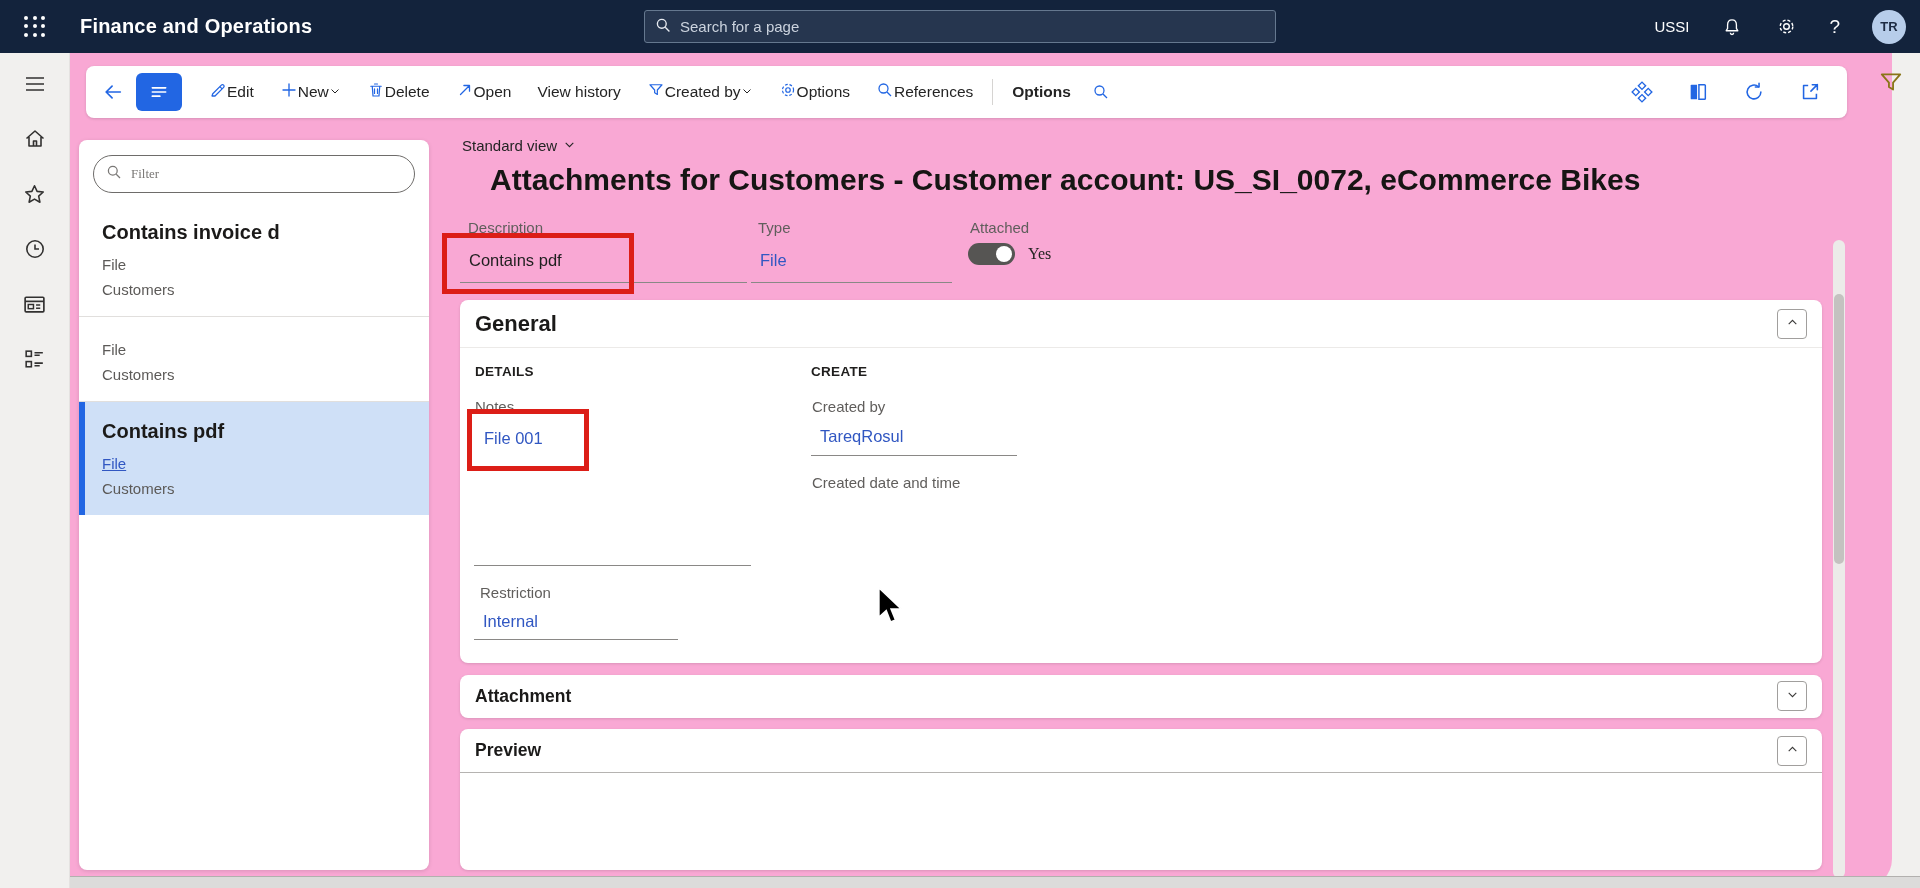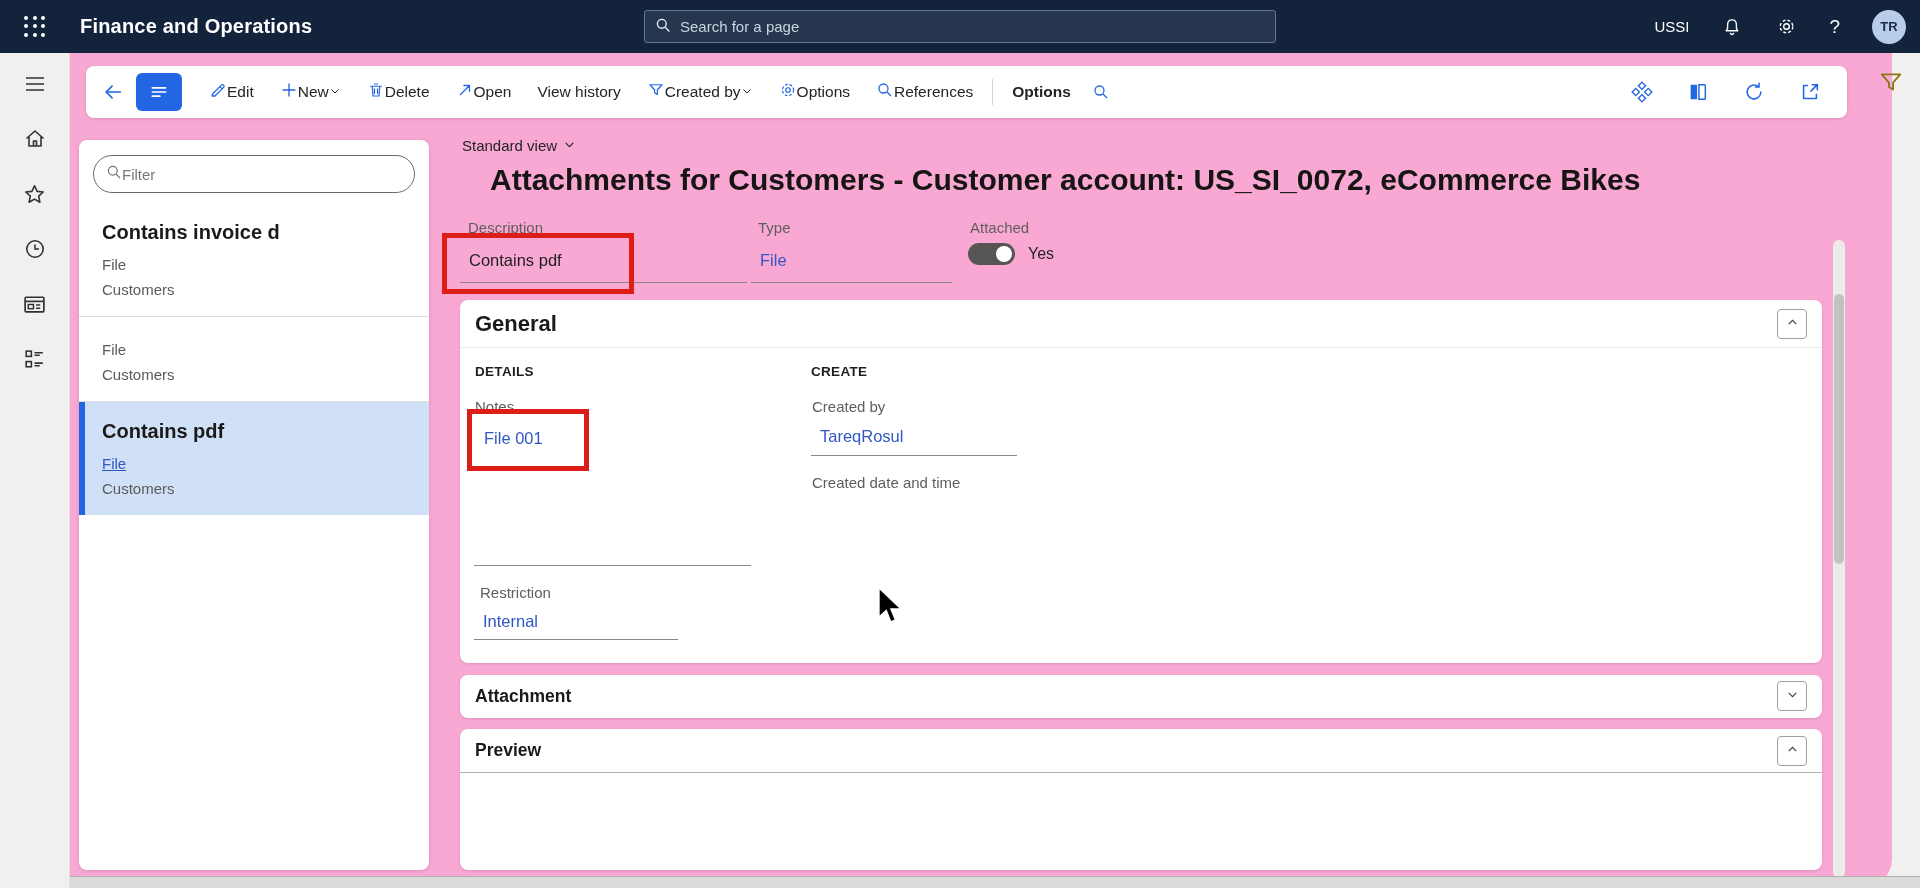--- a/index.html
+++ b/index.html
@@ -34,21 +34,21 @@
   .tb-btn svg { flex:0 0 auto; }
   .tb-sep { width:1px; height:26px; background:#D6D4D2; margin:0 6px; }
   .tb-options { font-weight:700; }
   .tb-right { margin-left:auto; display:flex; align-items:center; gap:34px; padding-right:8px; }
   .tb-right .tico { width:22px; height:22px; display:flex; align-items:center; justify-content:center; cursor:pointer; }
   .filter-pane-btn { position:absolute; left:1876px; top:68px; width:30px; height:30px; display:flex; align-items:center; justify-content:center; cursor:pointer; z-index:20; }
 
   
   .list-panel { position:absolute; left:79px; top:140px; width:350px; height:730px; background:#fff; border-radius:8px; box-shadow:0 1px 4px rgba(0,0,0,.13); overflow:hidden; z-index:5; }
   .filter-box { margin:15px 14px 10px 14px; height:38px; border:1px solid #6E6C6A; border-radius:19px; display:flex; align-items:center; padding:0 12px; }
-  .filter-box input { border:none; outline:none; font-size:15px; color:#323130; width:100%; font-family:Liberation Sans, sans-serif; }
+  .filter-box input { border:none; outline:none; font-size:13px; color:#323130; margin-left:9px; width:100%; font-family:Liberation Serif, serif; }
   .filter-box input::placeholder { color:#7A7876; }
   .list-item { position:relative; padding:18px 12px 16px 23px; border-bottom:1px solid #E1DFDD; cursor:pointer; }
   .list-item:last-child { border-bottom:none; }
   .li-title { font-size:20px; font-weight:700; color:#1B1A19; margin-bottom:10px; }
   .li-meta { font-size:15px; color:#5C5A58; line-height:21px; margin-top:4px; }
   .list-item.selected { background:#CFE0F7; }
   .list-item.selected::before { content:""; position:absolute; left:0; top:0; bottom:0; width:6px; background:#2266E3; }
   .list-item.selected .li-link { color:#3157C2; text-decoration:underline; cursor:pointer; }
 
   
@@ -56,21 +56,21 @@
   .view-selector { position:absolute; left:2px; top:84px; font-size:15px; color:#242424; display:flex; align-items:center; gap:6px; cursor:pointer; }
   .page-title { position:absolute; left:2px; top:110px; font-size:30px; font-weight:700; color:#161514; white-space:nowrap;margin-left:28px; }
 
   .fld-label { position:absolute; font-size:15px; color:#605E5C; }
   .fld-row { position:absolute; height:44px; border-bottom:1px solid #8A8886; display:flex; align-items:center; padding-left:9px; font-size:16.5px; }
   .fld-row input { border:none; outline:none; font-size:16.5px; color:#1F1F1F; width:100%; background:transparent; font-family:"Liberation Sans",sans-serif; }
   .blue-val { color:#3157C2; }
   .toggle-wrap { position:absolute; left:508px; top:190px; display:flex; align-items:center; gap:13px; }
   .toggle { width:47px; height:22px; background:#57565 4; background:#565553; border-radius:11px; position:relative; cursor:pointer; }
   .toggle .knob { position:absolute; right:3px; top:3px; width:16px; height:16px; background:#fff; border-radius:50%; }
-  .toggle-text { font-size:16px; color:#252423; }
+  .toggle-text { font-size:16px; color:#252423;font-family:Liberation Serif, serif; }
 
   .card { position:absolute; left:0; width:1362px; background:#fff; border-radius:8px; box-shadow:0 1px 3px rgba(0,0,0,.13); }
   .card-head { height:48px; display:flex; align-items:center; padding-left:15px; font-size:22px; font-weight:700; color:#1B1A19; }
   .chev-btn { position:absolute; right:15px; width:30px; height:30px; border:1px solid #A19F9D; border-radius:4px; background:#fff; display:flex; align-items:center; justify-content:center; cursor:pointer; }
   .grp-head { position:absolute; font-size:13.5px; font-weight:700; color:#1F1E1D; letter-spacing:.3px; }
   .ann-box { position:absolute; border:5px solid #DC1E17; z-index:15; pointer-events:none; }
 
   .general-card { top:247px; height:363px; }
   .general-card .card-head { border-bottom:1px solid #ECEAE8; }
   .attachment-card { top:622px; height:43px; }

